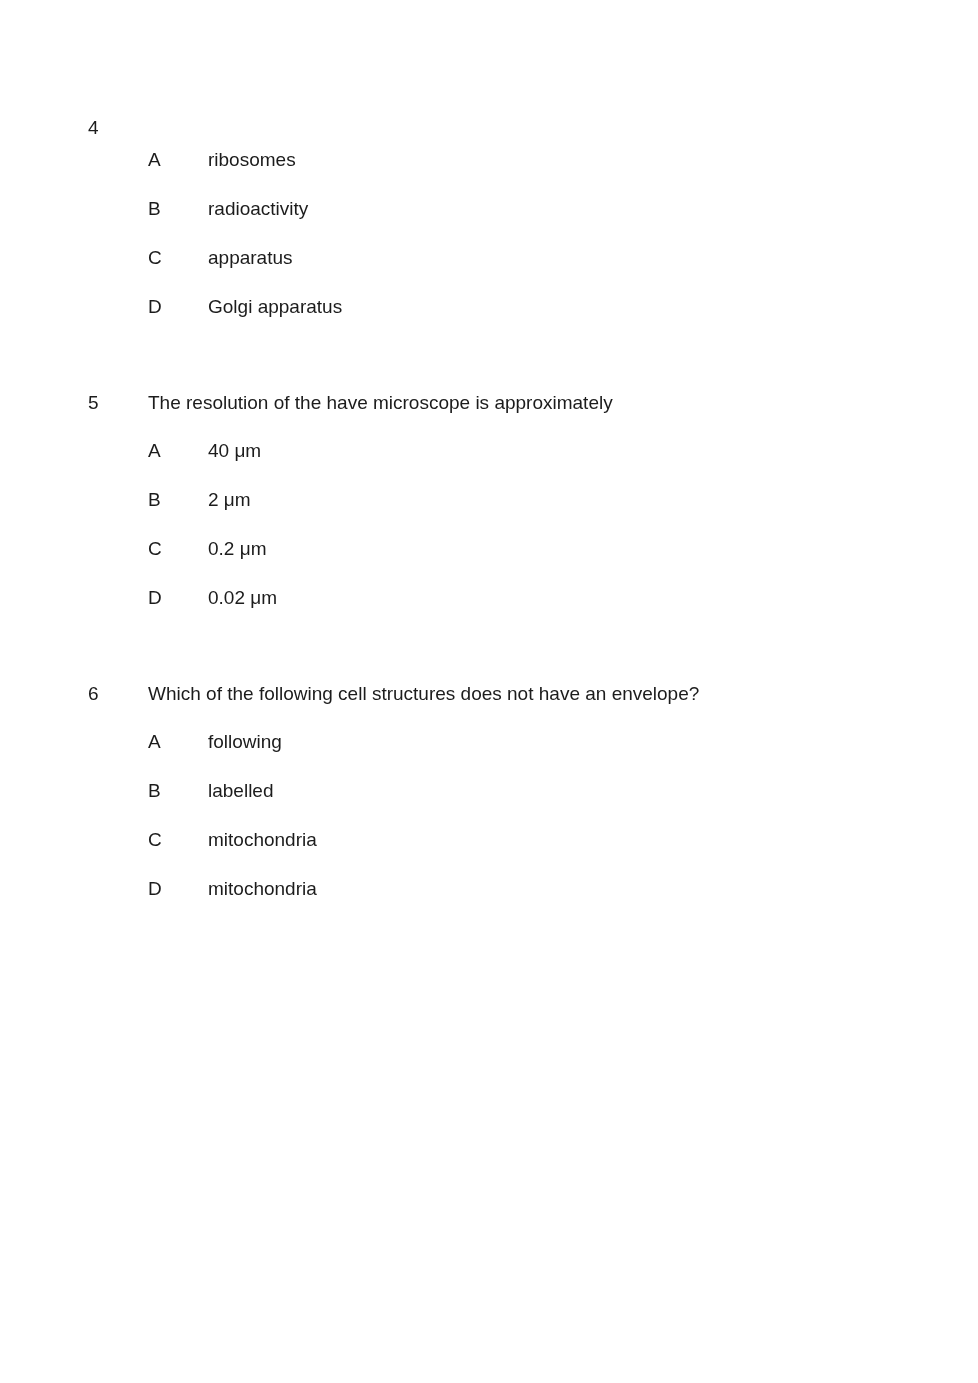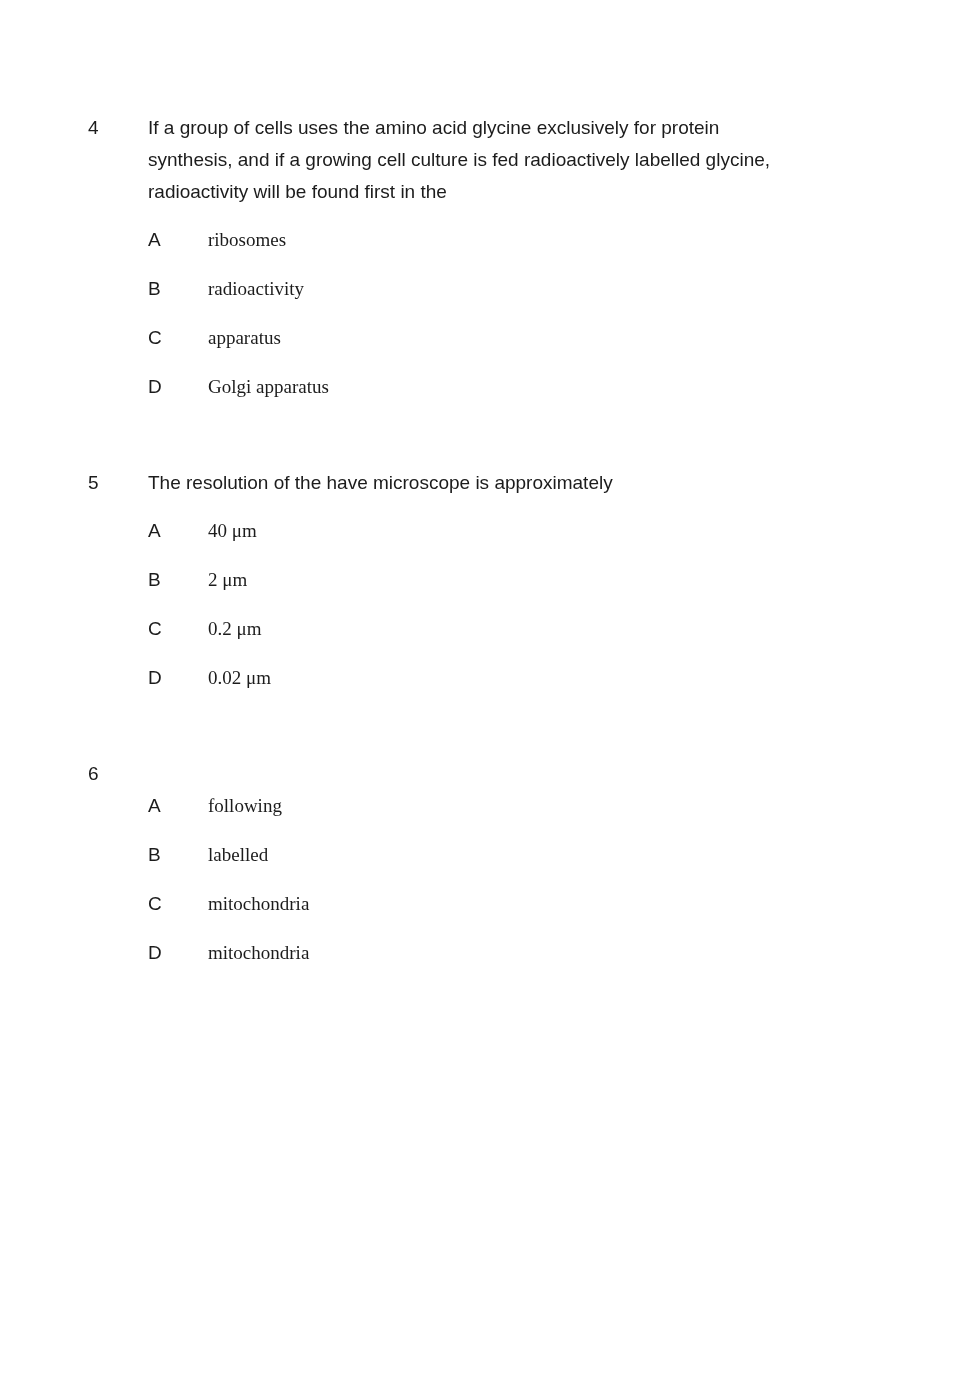--- a/index.html
+++ b/index.html
@@ -52,34 +52,30 @@
     margin-bottom: 17px;
   }
   .option:last-child {
     margin-bottom: 0;
   }
   .opt-letter {
     line-height: 32px;
   }
   .opt-text {
     line-height: 32px;
-    font-family: Liberation Serif, serif;
   }
 </style>
 </head>
 <body>
 
 <div class="page">
 
   <div class="question">
     <div class="q-head">
       <div class="q-number">4</div>
-      <div class="q-text">If a group of cells uses the amino acid glycine exclusively for protein
-synthesis, and if a growing cell culture is fed radioactively labelled glycine,
-radioactivity will be found first in the</div>
     </div>
     <div class="options">
       <div class="option">
         <div class="opt-letter">A</div>
         <div class="opt-text">ribosomes</div>
       </div>
       <div class="option">
         <div class="opt-letter">B</div>
         <div class="opt-text">radioactivity</div>
       </div>
@@ -115,20 +111,21 @@
       <div class="option">
         <div class="opt-letter">D</div>
         <div class="opt-text">0.02 μm</div>
       </div>
     </div>
   </div>
 
   <div class="question">
     <div class="q-head">
       <div class="q-number">6</div>
+      <div class="q-text">Which of the following cell structures does not have an envelope?</div>
     </div>
     <div class="options">
       <div class="option">
         <div class="opt-letter">A</div>
         <div class="opt-text">following</div>
       </div>
       <div class="option">
         <div class="opt-letter">B</div>
         <div class="opt-text">labelled</div>
       </div>

